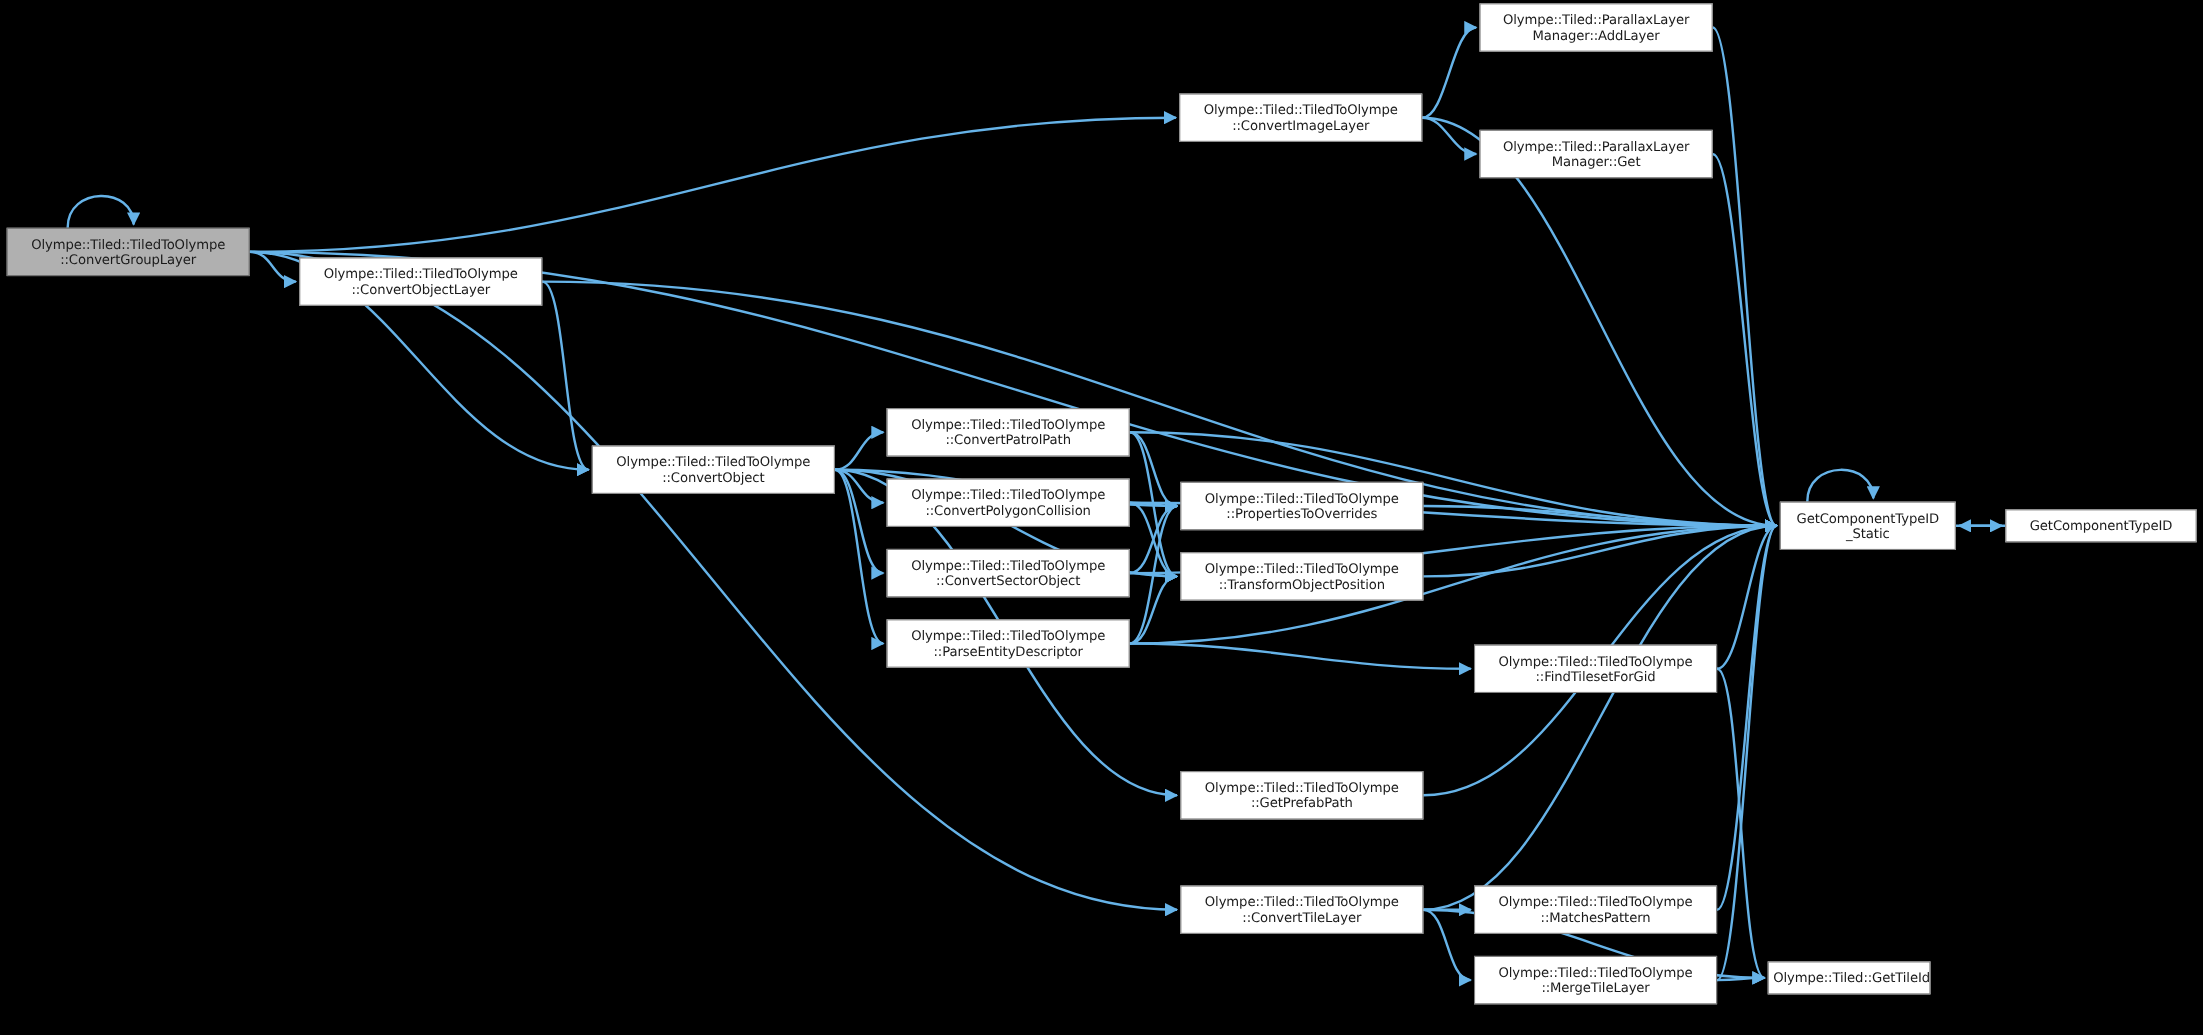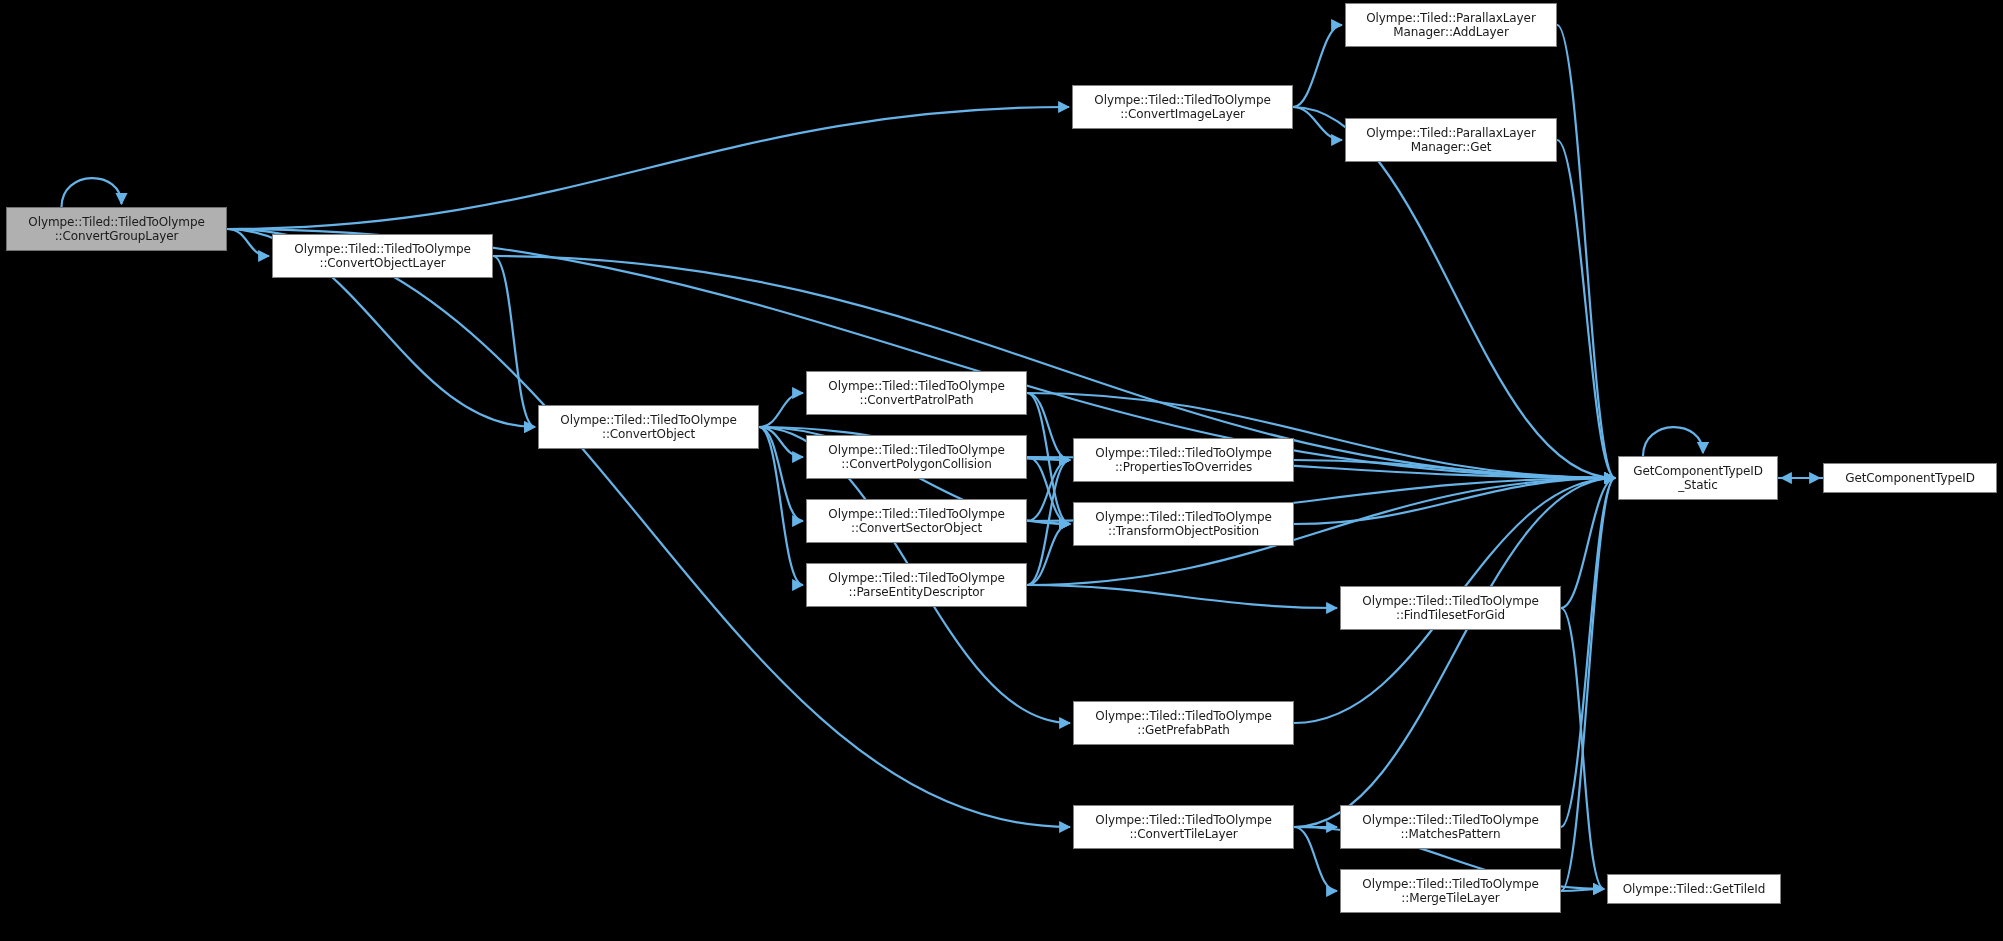--- a/index.html
+++ b/index.html
@@ -148,19 +148,19 @@
       <div class="gnode" style="left: 1340px; top: 586px; width: 221px; height: 44px;"><span class="lbl">Olympe::Tiled::TiledToOlympe
 ::FindTilesetForGid</span></div>
       <div class="gnode" style="left: 1073px; top: 701px; width: 221px; height: 44px;"><span class="lbl">Olympe::Tiled::TiledToOlympe
 ::GetPrefabPath</span></div>
       <div class="gnode" style="left: 1073px; top: 805px; width: 221px; height: 44px;"><span class="lbl">Olympe::Tiled::TiledToOlympe
 ::ConvertTileLayer</span></div>
       <div class="gnode" style="left: 1340px; top: 805px; width: 221px; height: 44px;"><span class="lbl">Olympe::Tiled::TiledToOlympe
 ::MatchesPattern</span></div>
       <div class="gnode" style="left: 1340px; top: 869px; width: 221px; height: 44px;"><span class="lbl">Olympe::Tiled::TiledToOlympe
 ::MergeTileLayer</span></div>
-      <div class="gnode" style="left: 1607px; top: 874px; width: 174px; height: 30px;"><span class="lbl">Olympe::Tiled::GetTileId</span></div>
+      <div class="gnode" style="left: 1607px; top: 874px; width: 148px; height: 30px;"><span class="lbl">Olympe::Tiled::GetTileId</span></div>
       <div class="gnode" style="left: 1618px; top: 456px; width: 160px; height: 44px;"><span class="lbl">GetComponentTypeID
 _Static</span></div>
       <div class="gnode" style="left: 1823px; top: 463px; width: 174px; height: 30px;"><span class="lbl">GetComponentTypeID</span></div>
     </div>
 
 </div>
 
 </body></html>

